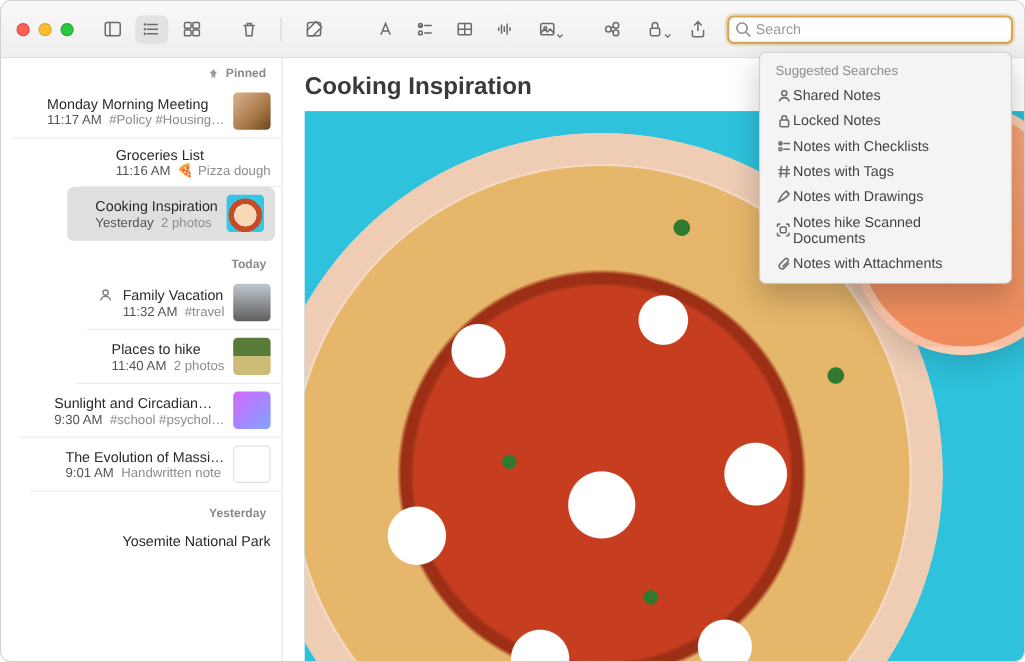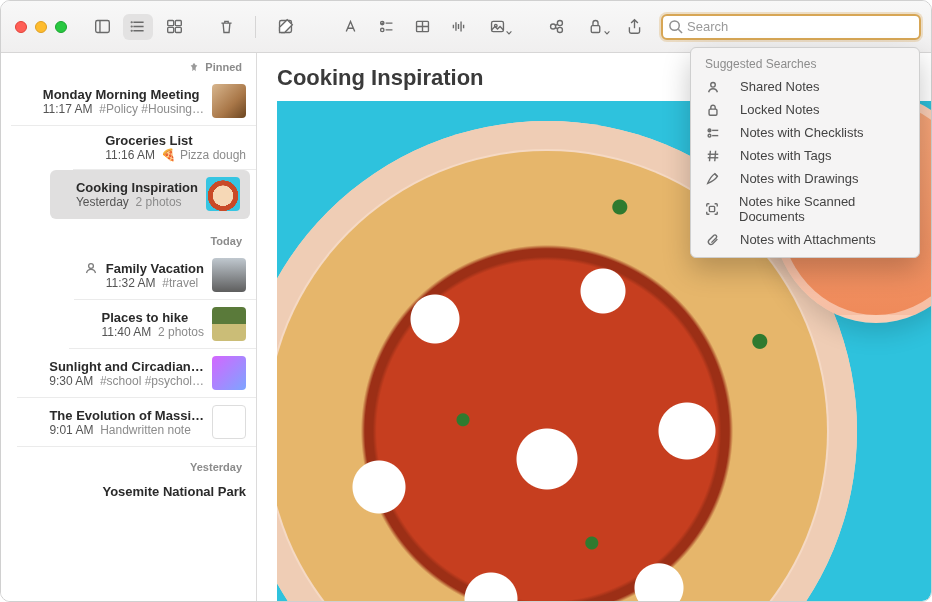--- a/index.html
+++ b/index.html
@@ -95,21 +95,21 @@
     .section-head svg { width:10px; height:10px; fill:#9a9a9a; }
     .note-row {
       padding:7px 10px 7px 32px;
       border-bottom:1px solid #ebebeb;
       position:relative;
       display:flex; align-items:center;
       gap:8px;
     }
     .note-row.selected { background:#e0dfdf; border-radius:6px; margin:0 6px 2px 6px; padding-left:26px; border-bottom-color:transparent;}
     .note-row .txt { flex:1; min-width:0; }
-    .note-title { font-size:13px; font-weight:700; color:#2a2a2a; white-space:nowrap; overflow:hidden; text-overflow:ellipsis;}
+    .note-title { font-size:13px; font-weight:400; color:#2a2a2a; white-space:nowrap; overflow:hidden; text-overflow:ellipsis;}
     .note-sub   { font-size:12px; color:#8c8c8c; white-space:nowrap; overflow:hidden; text-overflow:ellipsis;}
     .note-sub .time { color:#545454; }
     .note-row .badge {
       position:absolute; left:10px; top:10px; width:14px; height:14px;
     }
     .thumb {
       width:34px; height:34px; border-radius:4px; flex-shrink:0;
       background:#ddd;
     }
     
@@ -184,21 +184,21 @@
       box-shadow:0 12px 28px rgba(0,0,0,.22);
       padding:6px 4px 6px 4px;
       z-index:50;
       margin-left:44px;
     }
     .suggest-head {
       font-size:12px; color:#8c8c8c; font-weight:400;
       padding:3px 10px 4px 10px;
     }
     .suggest-item {
-      display:flex; align-items:center; gap:20px;
+      display:flex; align-items:center; gap:1px;
       padding:4px 10px;
       font-size:13px; color:#434343;
       border-radius:4px;
     }
     .suggest-item .ic {
       width:15px; height:15px; display:flex; align-items:center; justify-content:center;
     }
     .suggest-item .ic svg { width:14px; height:14px; stroke:#6c6c6c; fill:none; stroke-width:1.6;}
   </style>
 </head>

